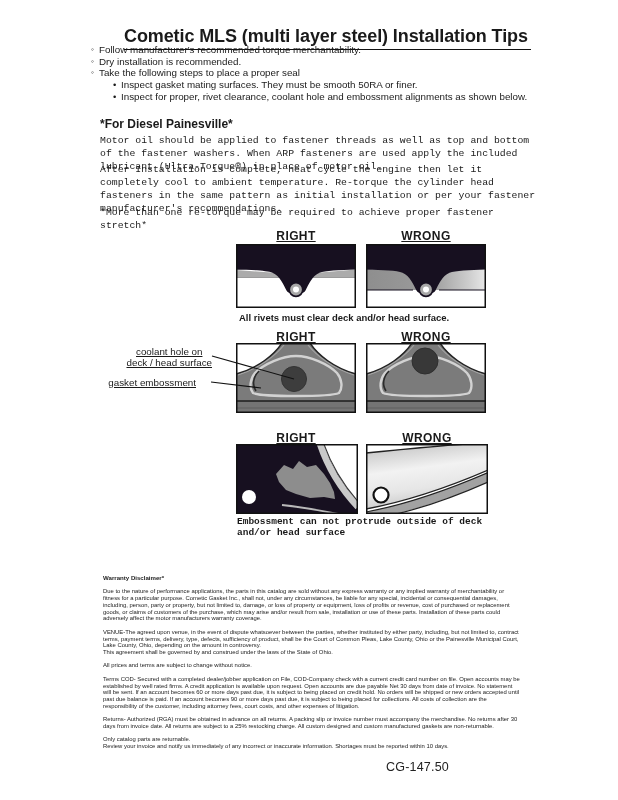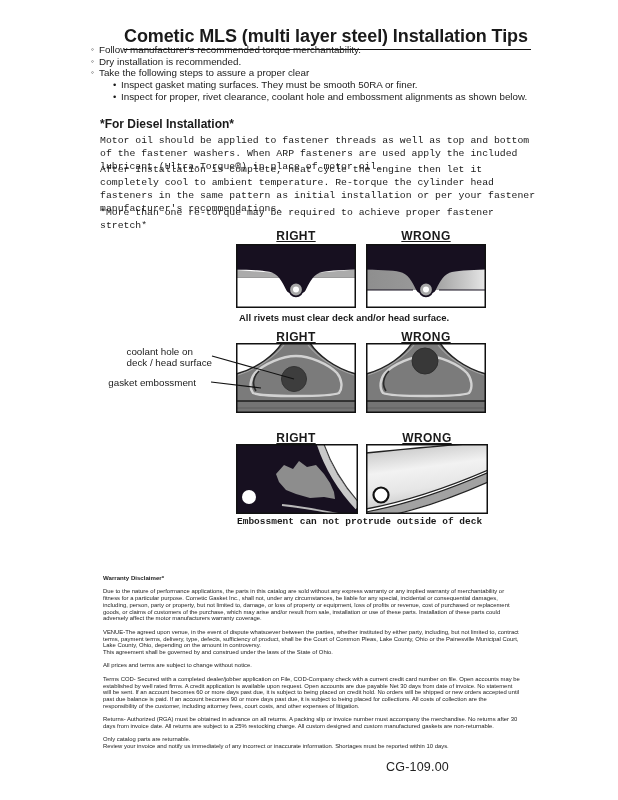--- a/index.html
+++ b/index.html
@@ -18,21 +18,21 @@
   .diesel-h{position:absolute;left:100px;top:117px;font-size:12px;font-weight:bold;}
   .para{position:absolute;left:100px;width:440px;font-size:9.8px;line-height:13px;font-family:Liberation Mono, monospace;}
   #p1{top:134px;} #p2{top:163px;} #p3{top:206px;}
 
   .dlabel{position:absolute;width:120px;text-align:center;font-size:12px;font-weight:600;
           letter-spacing:0.4px;text-decoration:underline;}
   .panel{position:absolute;}
   .panel svg{display:block;}
   .caption{position:absolute;font-size:9.5px;font-weight:bold;line-height:11px;}
 
-  .ann{position:absolute;font-size:9.8px;text-align:left;line-height:10.5px;}
+  .ann{position:absolute;font-size:9.8px;text-align:center;line-height:10.5px;text-decoration:underline;}
   #ann-overlay{position:absolute;left:205px;top:345px;z-index:5;}
 
   .disclaimer{position:absolute;left:103px;top:575px;width:418px;font-size:5.9px;
               line-height:6.8px;color:#222;}
   .d-title{font-weight:bold;font-size:6.1px;margin:0 0 6.5px 0;}
   .dp{margin:0 0 6.5px 0;}
   .dp.tight{margin-bottom:0;}
 
   .footer-code{position:absolute;left:386px;top:760px;font-size:12.5px;letter-spacing:0.2px;color:#222;}
 </style>
@@ -47,33 +47,33 @@
     <div class="bullet">
       <span class="mark">◦</span>
       <span>Follow manufacturer's recommended torque merchantability.</span>
     </div>
     <div class="bullet">
       <span class="mark">◦</span>
       <span>Dry installation is recommended.</span>
     </div>
     <div class="bullet">
       <span class="mark">◦</span>
-      <span>Take the following steps to assure a proper clear</span>
+      <span>Take the following steps to place a proper seal</span>
     </div>
     <div class="bullet sub">
       <span class="mark">•</span>
       <span>Inspect gasket mating surfaces.  They must be smooth 50RA or finer.</span>
     </div>
     <div class="bullet sub">
       <span class="mark">•</span>
       <span>Inspect for proper, rivet clearance, coolant hole and embossment alignments as shown below.</span>
     </div>
   </div>
 
-  <div class="diesel-h">*For Diesel Installation*</div>
+  <div class="diesel-h">*For Diesel Painesville*</div>
   <div class="para" id="p1">Motor oil should be applied to fastener threads as well as top and bottom of the fastener washers. When ARP fasteners are used apply the included lubricant (Ultra-Torque®) in place of motor oil.</div>
   <div class="para" id="p3">*More than one re-torque may be required to achieve proper fastener stretch*</div>
   <div class="para" id="p2">After Installation is complete, heat cycle the engine then let it completely cool to ambient temperature. Re-torque the cylinder head fasteners in the same pattern as initial installation or per your fastener manufacturer's recommendations.</div>
 
   <div class="dlabel" style="left:236px;top:229px;">RIGHT</div>
   <div class="dlabel" style="left:366px;top:229px;">WRONG</div>
 
   <div class="panel" style="left:236px;top:244px;">
     <svg width="120" height="64" viewBox="0 0 120 64">
       <rect width="120" height="64" fill="#ffffff"></rect>
@@ -185,29 +185,30 @@
       <path d="M0,65 C42,57 85,42 122,26" stroke="#222" stroke-width="1.3" fill="none"></path>
       <path d="M0,68 C42,60 85,44.5 122,28.5 L122,38 C86,54 46,67 14,73 L0,74 Z" fill="#a2a2a2"></path>
       <path d="M0,68 C42,60 85,44.5 122,28.5" stroke="#222" stroke-width="1.2" fill="none"></path>
       <path d="M0,76 C46,69 86,54 122,38" stroke="#222" stroke-width="1.2" fill="none"></path>
       <circle cx="15" cy="51" r="7.5" fill="#ffffff" stroke="#111" stroke-width="2.2"></circle>
       <rect x="0.75" y="0.75" width="120.5" height="68.5" fill="none" stroke="#111" stroke-width="1.5"></rect>
     </svg>
   </div>
   <div class="caption" style="left:237px;top:516px;font-family:Liberation Mono, monospace;">
     <div>Embossment can not protrude outside of deck</div>
+    <div>and/or head surface</div>
   </div>
 
   <div class="disclaimer">
     <div class="d-title">Warranty Disclaimer*</div>
     <div class="dp">Due to the nature of performance applications, the parts in this catalog are sold without any express warranty or any implied warranty of merchantability or fitness for a particular purpose.  Cometic Gasket Inc., shall not, under any circumstances, be liable for any special, incidental or consequential damages, including, person, party or property, but not limited to, damage, or loss of property or equipment, loss of profits or revenue, cost of purchased or replacement goods, or claims of customers of the purchase, which may arise and/or result from sale, installation or use of these parts.  Installation of these parts could adversely affect the motor manufacturers warranty coverage.</div>
     <div class="dp tight">VENUE-The agreed upon venue, in the event of dispute whatsoever between the parties, whether instituted by either party, including, but not limited to, contract terms, payment terms, delivery, type, defects, sufficiency of product, shall be the Court of Common Pleas, Lake County, Ohio or the Painesville Municipal Court, Lake County, Ohio, depending on the amount in controversy.</div>
     <div class="dp">This agreement shall be governed by and construed under the laws of the State of Ohio.</div>
     <div class="dp">All prices and terms are subject to change without notice.</div>
     <div class="dp">Terms COD- Secured with a completed dealer/jobber application on File, COD-Company check with a current credit card number on file.  Open accounts may be established by well rated firms.  A credit application is available upon request.  Open accounts are due payable Net 30 days from date of invoice.  No statement will be sent.  If an account becomes 60 or more days past due, it is subject to being placed on credit hold.  No orders will be shipped or new orders accepted until past due balance is paid.  If an account becomes 90 or more days past due, it is subject to being placed for collections.  All costs of collection are the responsibility of the customer, including attorney fees, court costs, and other expenses of litigation.</div>
     <div class="dp">Returns- Authorized (RGA) must be obtained in advance on all returns.  A packing slip or invoice number must accompany the merchandise.  No returns after 30 days from invoice date.  All returns are subject to a 25% restocking charge.  All custom designed and custom manufactured gaskets are non-returnable.</div>
     <div class="dp tight">Only catalog parts are returnable.</div>
     <div class="dp">Review your invoice and notify us immediately of any incorrect or inaccurate information.  Shortages must be reported within 10 days.</div>
   </div>
 
-  <div class="footer-code">CG-109.00</div>
+  <div class="footer-code">CG-147.50</div>
 
 </div>
 
 </body></html>

